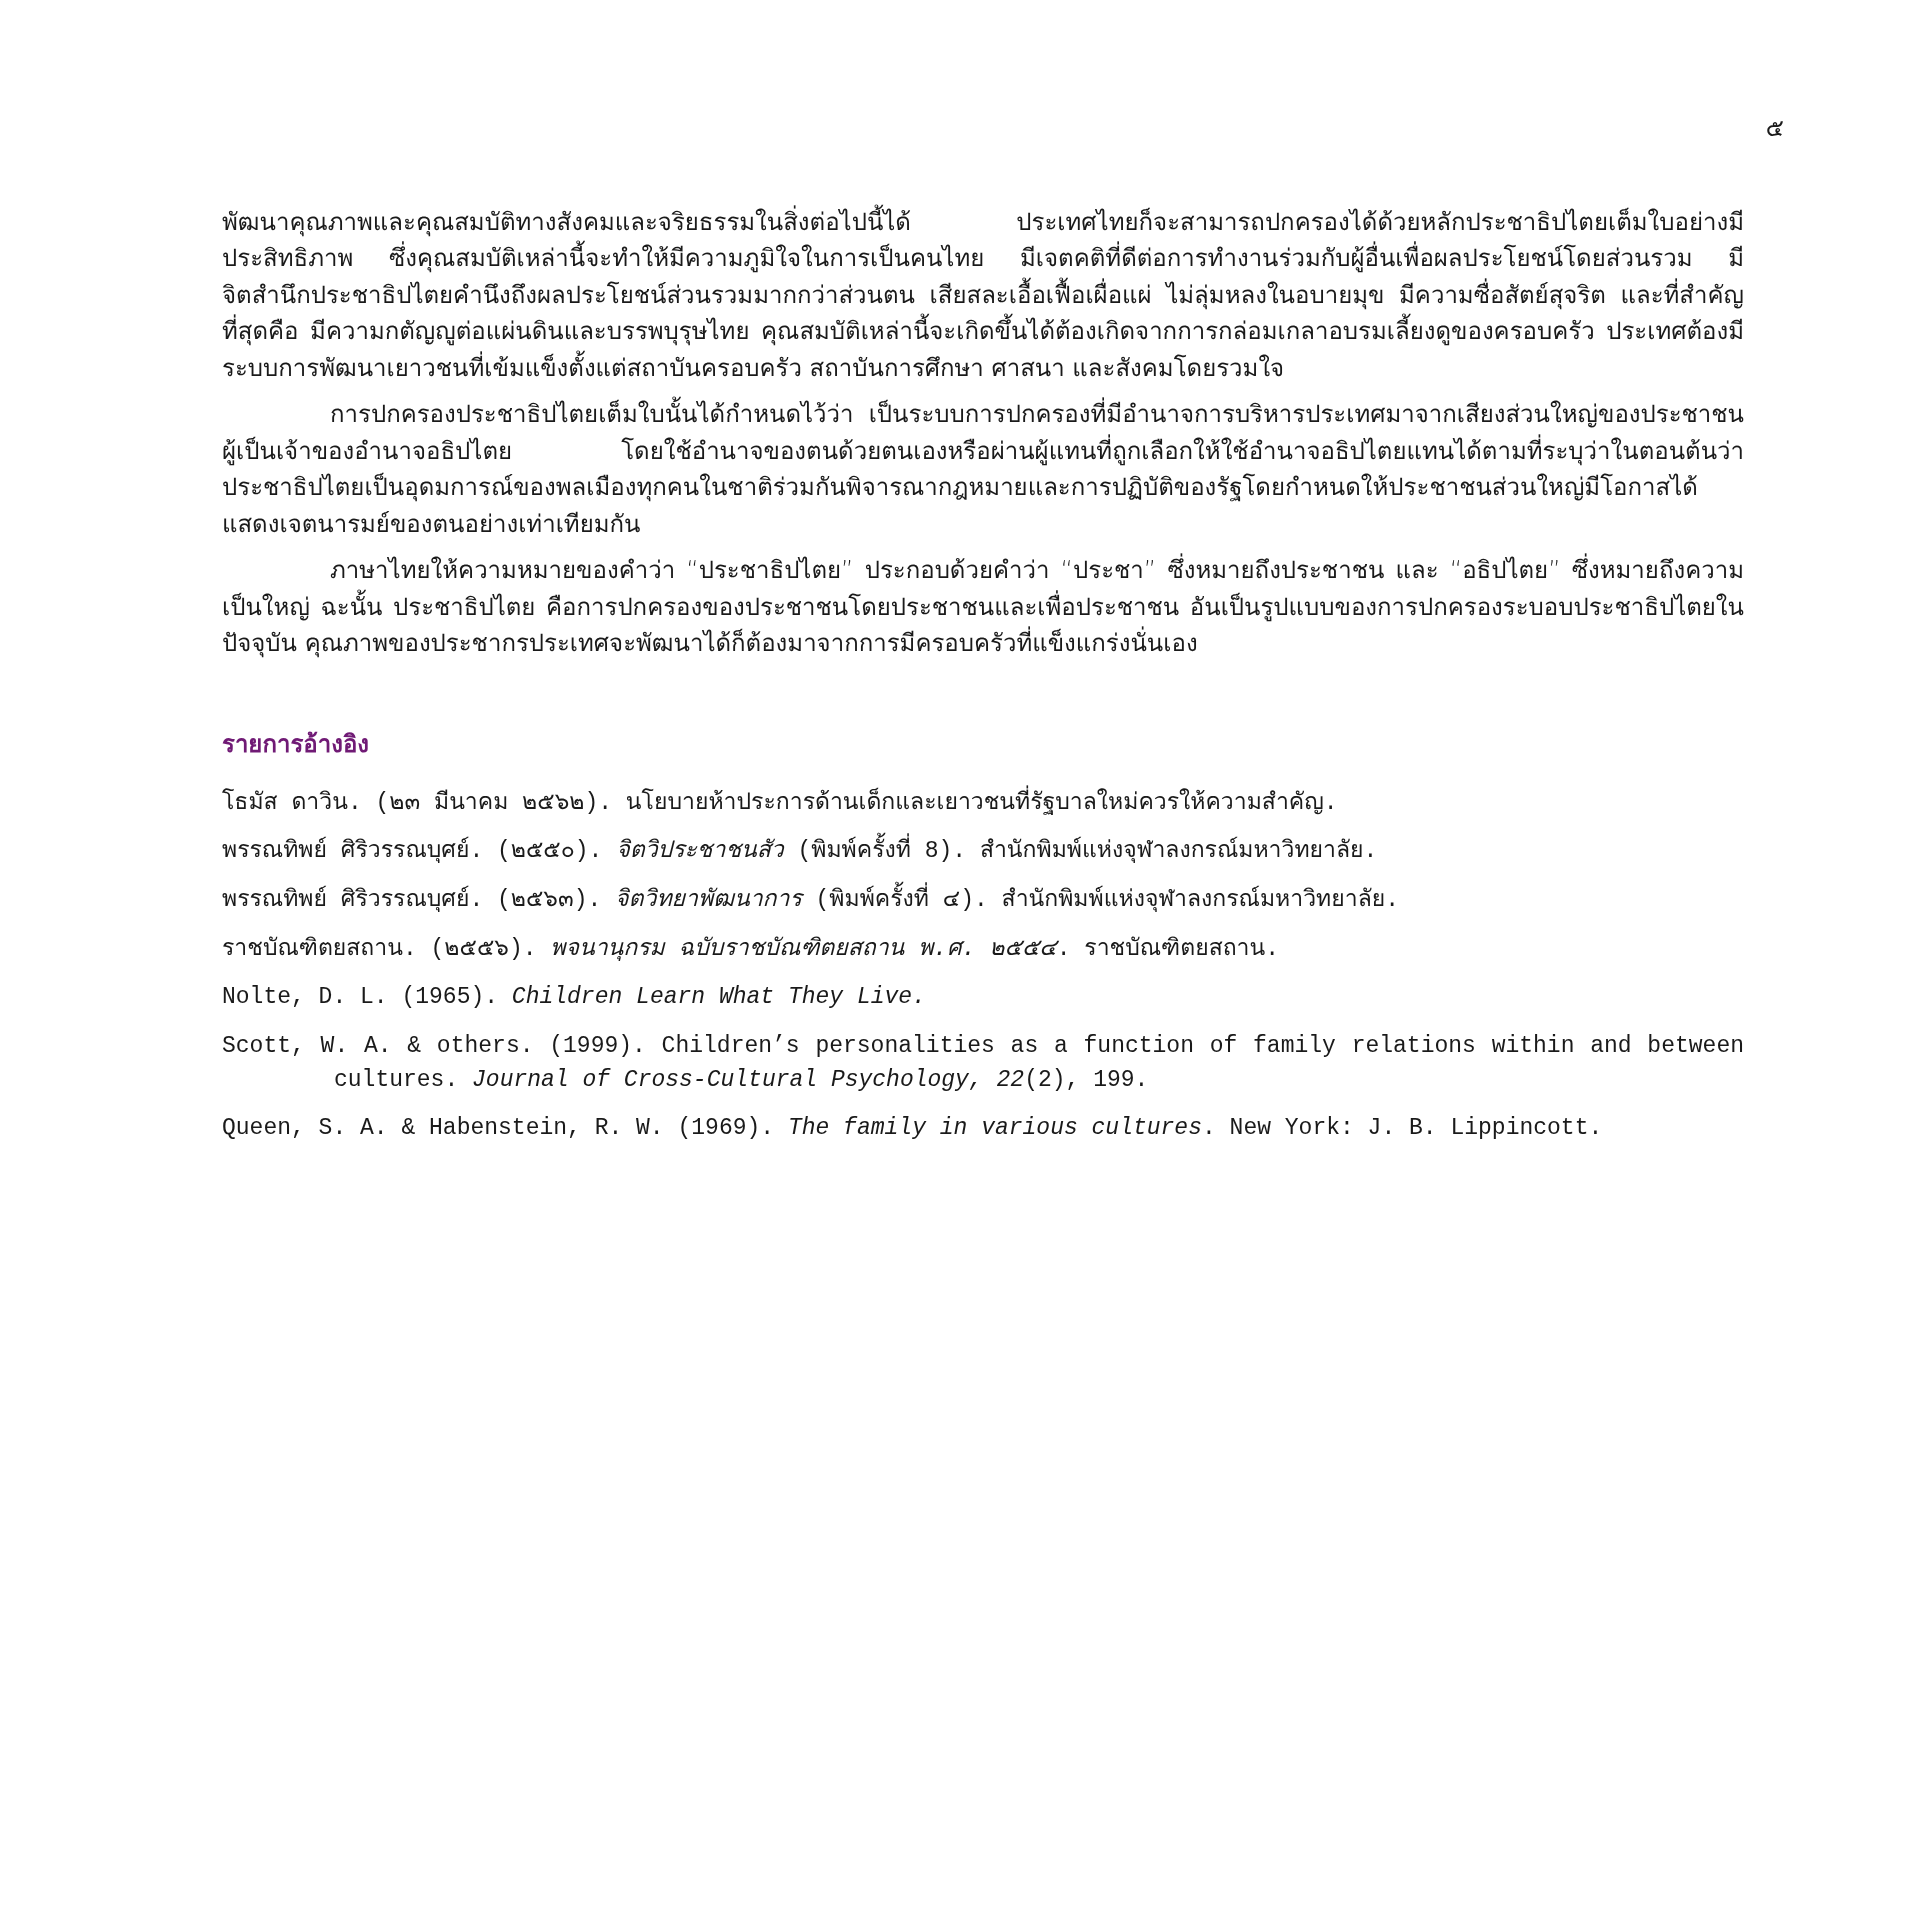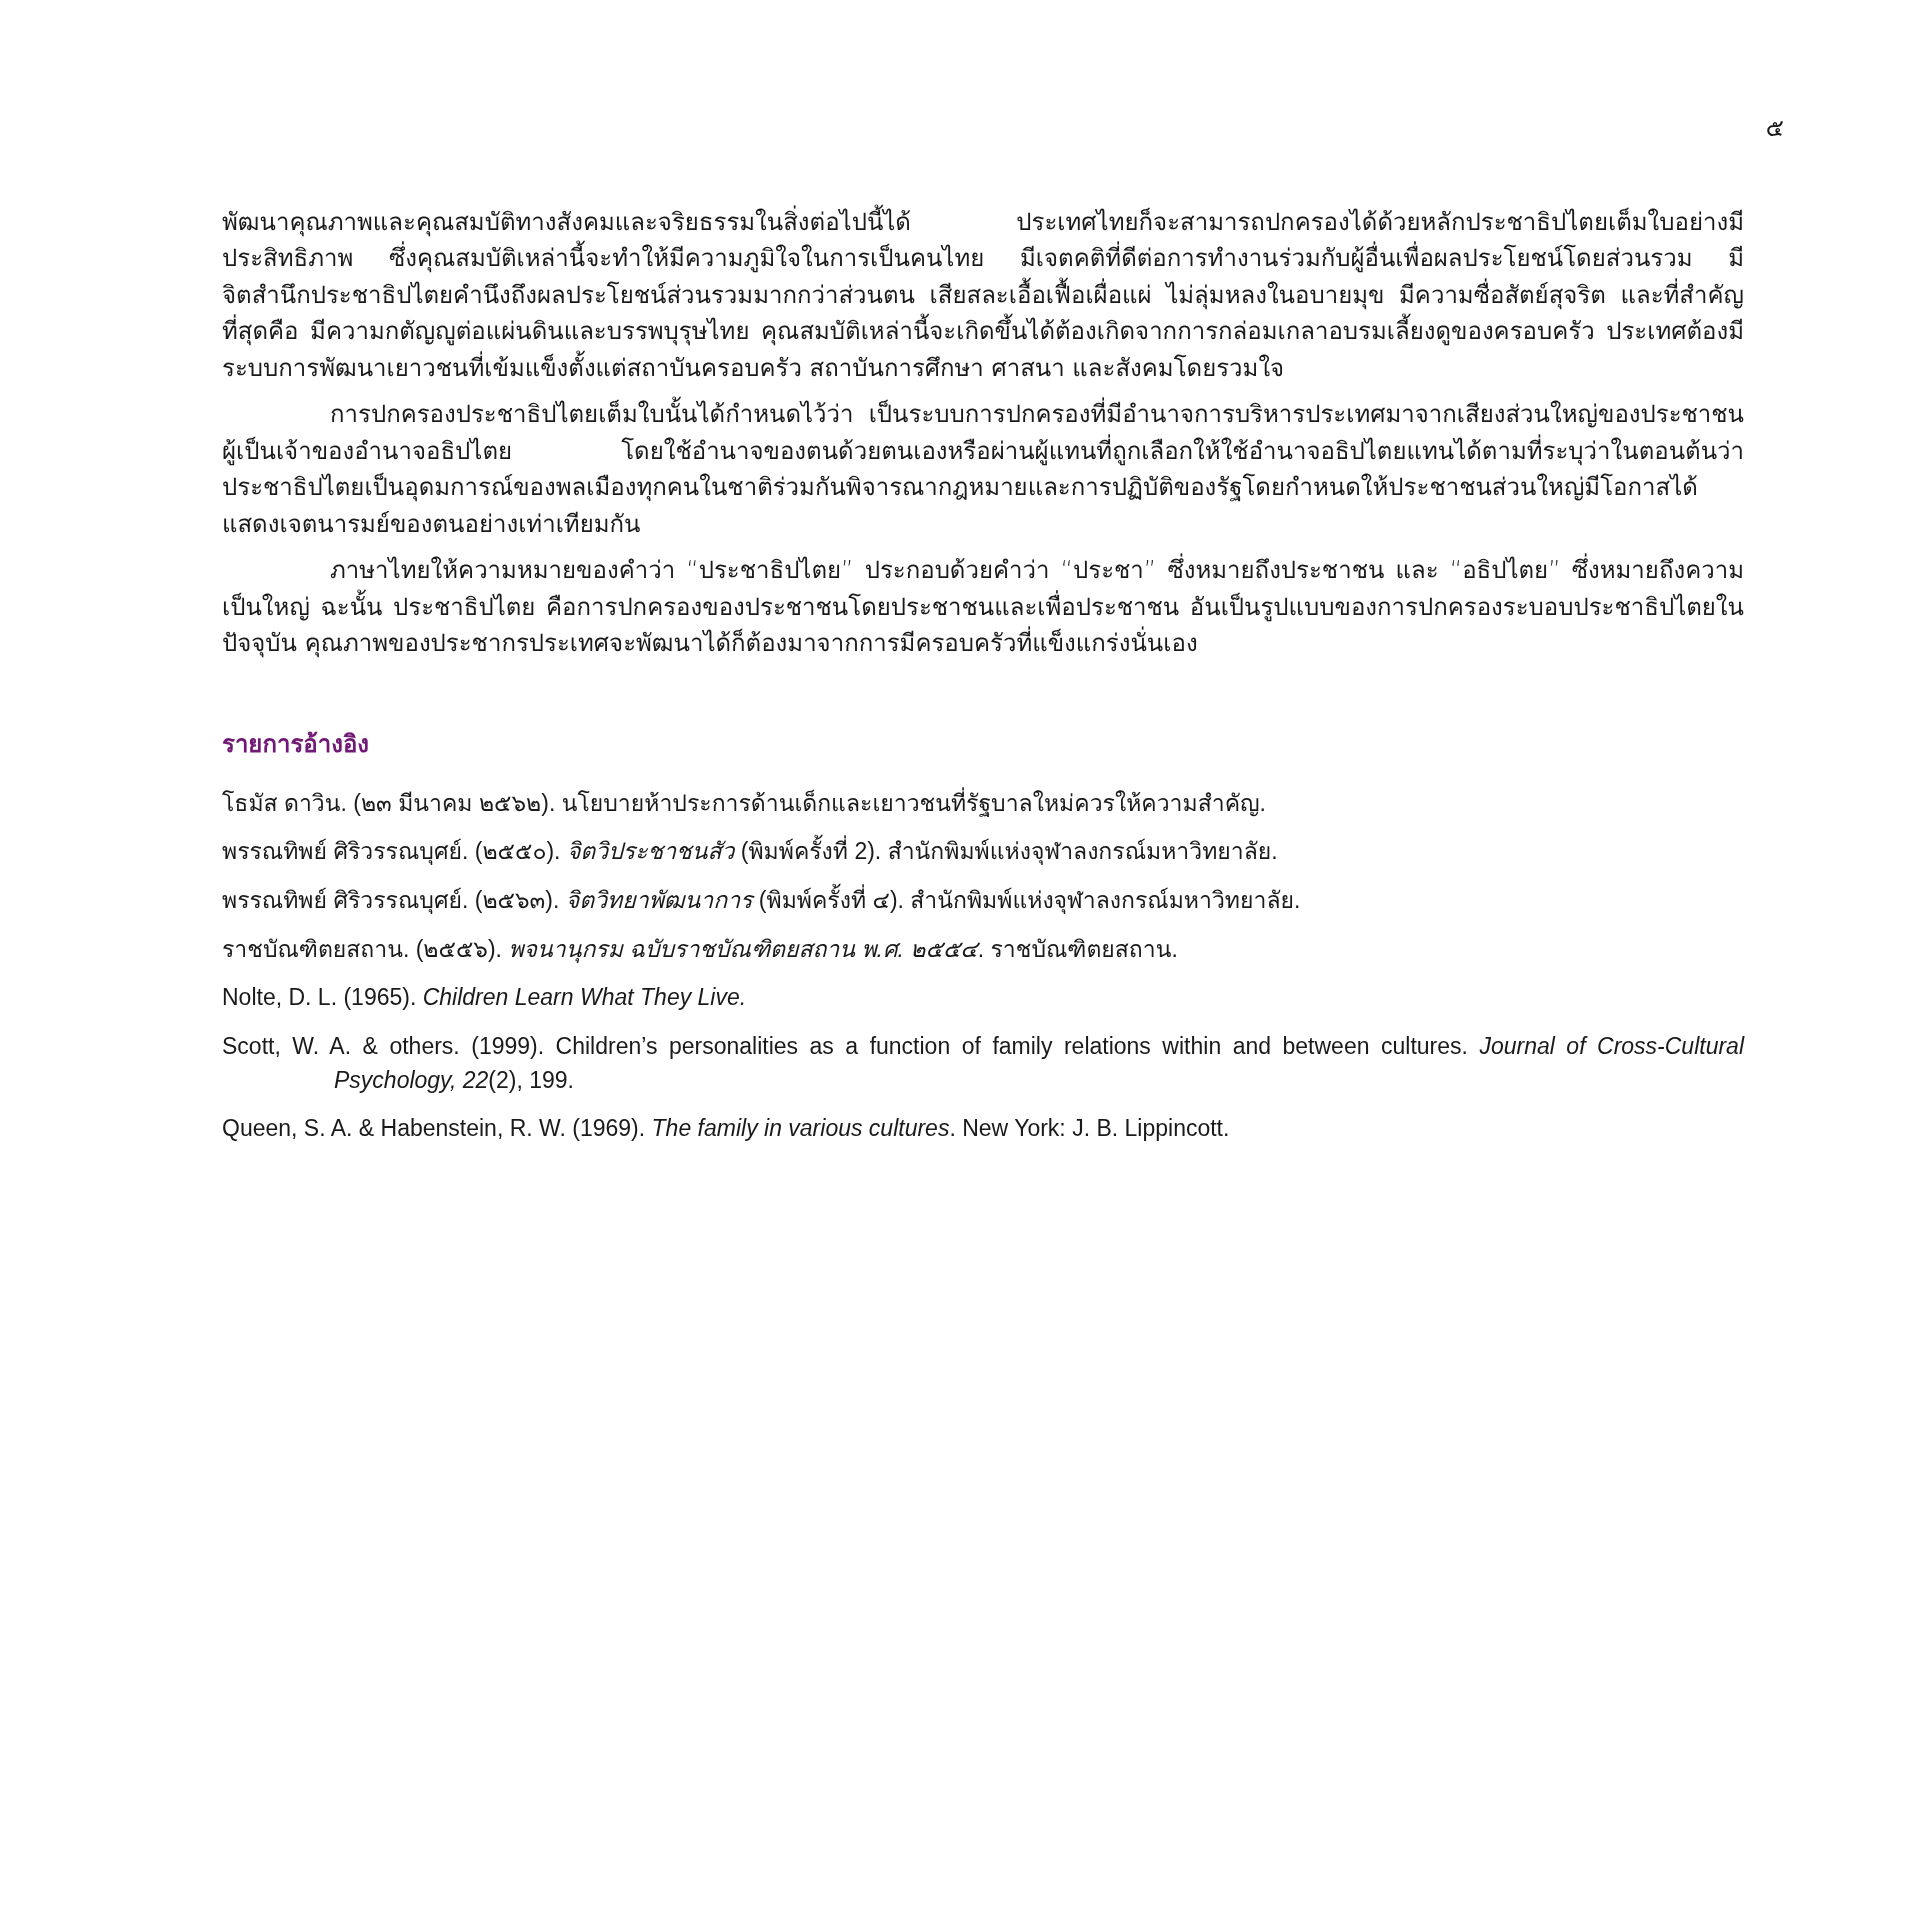--- a/index.html
+++ b/index.html
@@ -72,21 +72,21 @@
     padding: 0;
     list-style: none;
   }
   .ref-item {
     font-size: 23px;
     line-height: 1.48;
     color: #1a1a1a;
     margin: 0 0 14.6px 0;
     padding-left: 112px;
     text-indent: -112px;
-    font-family: Liberation Sans, sans-serif;
+    font-family: Liberation Mono, monospace;
     font-weight: 300;
   }
   .ref-item.wide {
     padding-left: 112px;
     text-indent: -112px;
     text-align: justify;
     text-justify: inter-word;
   }
   .ref-item i,
   .ref-item .ital {
@@ -105,21 +105,21 @@
     <div>
       <p class="body-par">พัฒนาคุณภาพและคุณสมบัติทางสังคมและจริยธรรมในสิ่งต่อไปนี้ได้ ประเทศไทยก็จะสามารถปกครองได้ด้วยหลักประชาธิปไตยเต็มใบอย่างมีประสิทธิภาพ ซึ่งคุณสมบัติเหล่านี้จะทำให้มีความภูมิใจในการเป็นคนไทย มีเจตคติที่ดีต่อการทำงานร่วมกับผู้อื่นเพื่อผลประโยชน์โดยส่วนรวม มีจิตสำนึกประชาธิปไตยคำนึงถึงผลประโยชน์ส่วนรวมมากกว่าส่วนตน เสียสละเอื้อเฟื้อเผื่อแผ่ ไม่ลุ่มหลงในอบายมุข มีความซื่อสัตย์สุจริต และที่สำคัญที่สุดคือ มีความกตัญญูต่อแผ่นดินและบรรพบุรุษไทย คุณสมบัติเหล่านี้จะเกิดขึ้นได้ต้องเกิดจากการกล่อมเกลาอบรมเลี้ยงดูของครอบครัว  ประเทศต้องมีระบบการพัฒนาเยาวชนที่เข้มแข็งตั้งแต่สถาบันครอบครัว สถาบันการศึกษา ศาสนา และสังคมโดยรวมใจ</p>
       <p class="body-par indented">การปกครองประชาธิปไตยเต็มใบนั้นได้กำหนดไว้ว่า เป็นระบบการปกครองที่มีอำนาจการบริหารประเทศมาจากเสียงส่วนใหญ่ของประชาชนผู้เป็นเจ้าของอำนาจอธิปไตย  โดยใช้อำนาจของตนด้วยตนเองหรือผ่านผู้แทนที่ถูกเลือกให้ใช้อำนาจอธิปไตยแทนได้ตามที่ระบุว่าในตอนต้นว่าประชาธิปไตยเป็นอุดมการณ์ของพลเมืองทุกคนในชาติร่วมกันพิจารณากฎหมายและการปฏิบัติของรัฐโดยกำหนดให้ประชาชนส่วนใหญ่มีโอกาสได้แสดงเจตนารมย์ของตนอย่างเท่าเทียมกัน</p>
       <p class="body-par indented">ภาษาไทยให้ความหมายของคำว่า “ประชาธิปไตย” ประกอบด้วยคำว่า “ประชา” ซึ่งหมายถึงประชาชน และ “อธิปไตย” ซึ่งหมายถึงความเป็นใหญ่ ฉะนั้น ประชาธิปไตย คือการปกครองของประชาชนโดยประชาชนและเพื่อประชาชน อันเป็นรูปแบบของการปกครองระบอบประชาธิปไตยในปัจจุบัน  คุณภาพของประชากรประเทศจะพัฒนาได้ก็ต้องมาจากการมีครอบครัวที่แข็งแกร่งนั่นเอง</p>
     </div>
 
     <div class="ref-heading">รายการอ้างอิง</div>
 
     <ul class="ref-list">
       <li class="ref-item"><span>โธมัส  ดาวิน. (๒๓ มีนาคม ๒๕๖๒). </span><span>นโยบายห้าประการด้านเด็กและเยาวชนที่รัฐบาลใหม่ควรให้ความสำคัญ.</span></li>
-      <li class="ref-item"><span>พรรณทิพย์ ศิริวรรณบุศย์. (๒๕๕๐). </span><span class="ital">จิตวิประชาชนสัว</span><span> (พิมพ์ครั้งที่ 2). สำนักพิมพ์แห่งจุฬาลงกรณ์มหาวิทยาลัย.</span></li>
+      <li class="ref-item"><span>พรรณทิพย์ ศิริวรรณบุศย์. (๒๕๕๐). </span><span class="ital">จิตวิประชาชนสัว</span><span> (พิมพ์ครั้งที่ 8). สำนักพิมพ์แห่งจุฬาลงกรณ์มหาวิทยาลัย.</span></li>
       <li class="ref-item"><span>พรรณทิพย์ ศิริวรรณบุศย์. (๒๕๖๓). </span><span class="ital">จิตวิทยาพัฒนาการ</span><span> (พิมพ์ครั้งที่ ๔). สำนักพิมพ์แห่งจุฬาลงกรณ์มหาวิทยาลัย.</span></li>
       <li class="ref-item"><span>ราชบัณฑิตยสถาน. (๒๕๕๖). </span><span class="ital">พจนานุกรม ฉบับราชบัณฑิตยสถาน พ.ศ. ๒๕๕๔</span><span>. ราชบัณฑิตยสถาน.</span></li>
       <li class="ref-item"><span>Nolte, D. L. (1965). </span><span class="ital">Children Learn What They Live.</span></li>
       <li class="ref-item wide"><span>Scott, W. A. &amp; others. (1999). Children’s personalities as a function of family relations within and between cultures. </span><span class="ital">Journal of Cross-Cultural Psychology, 22</span><span>(2), 199.</span></li>
       <li class="ref-item"><span>Queen, S. A.  &amp; Habenstein, R. W. (1969). </span><span class="ital">The family in various cultures</span><span>. New York: J. B. Lippincott.</span></li>
     </ul>
 
   </div>
 </div>
 

